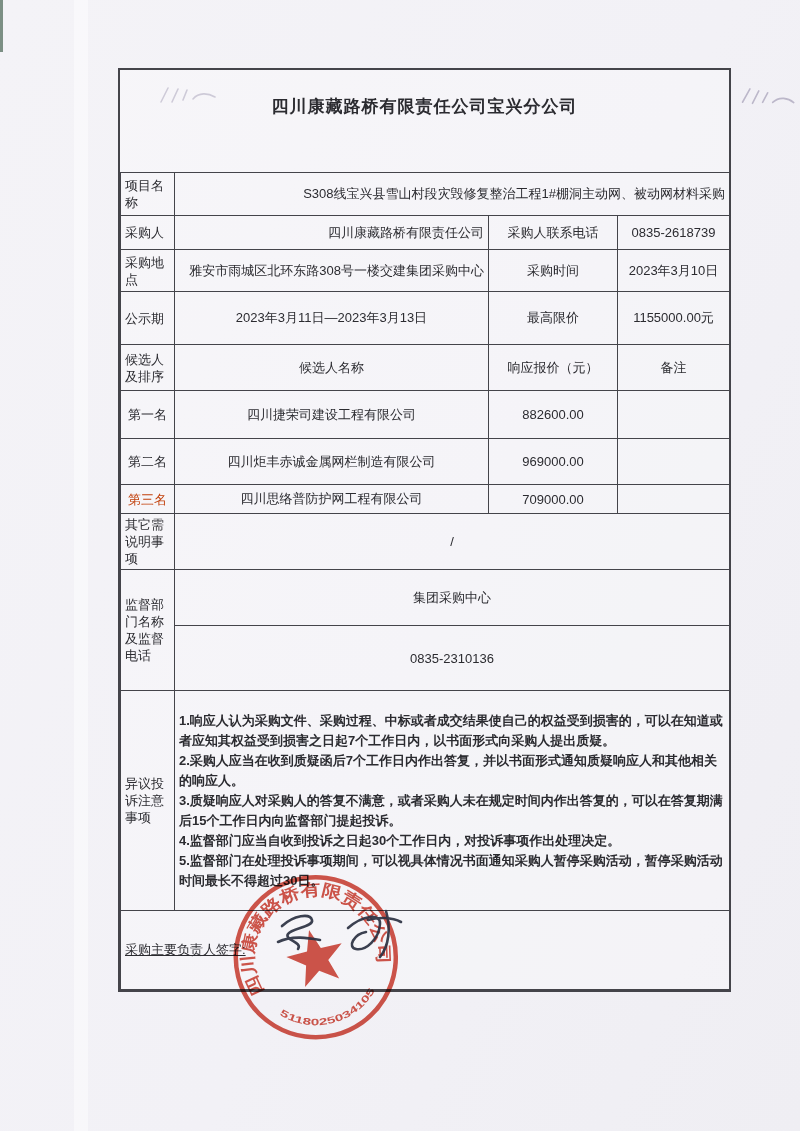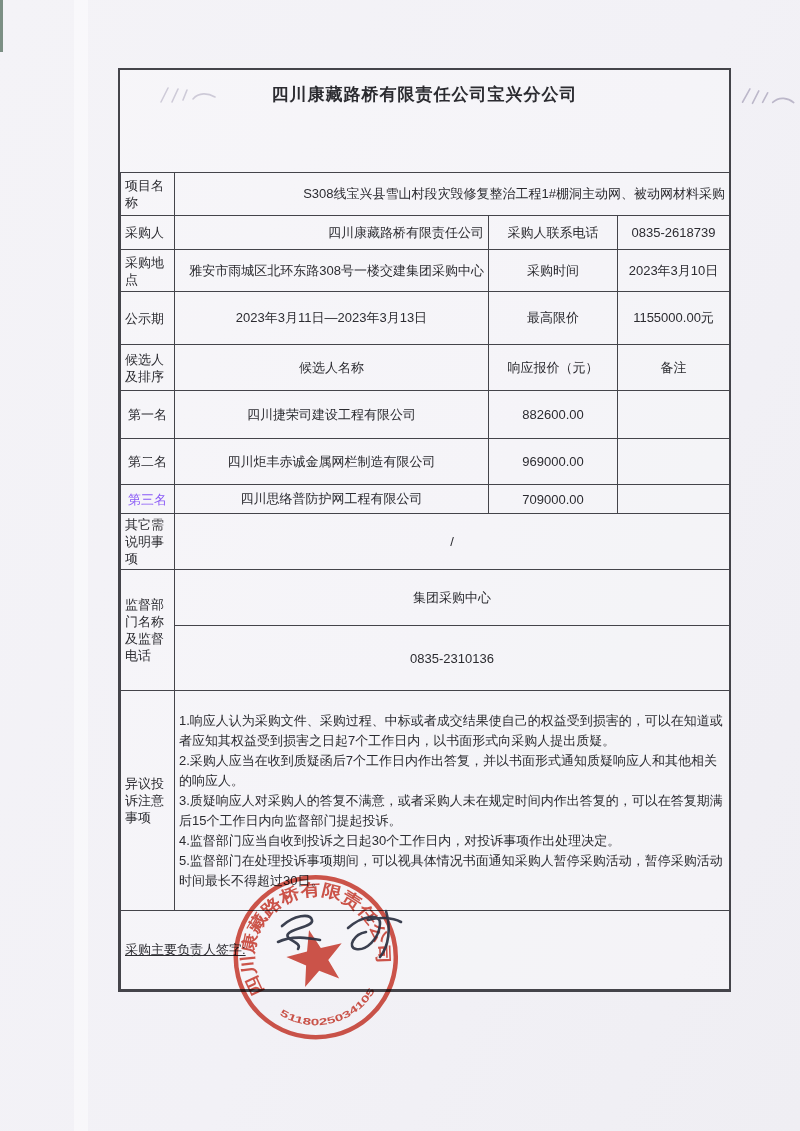--- a/index.html
+++ b/index.html
@@ -10,33 +10,33 @@
     color:#2b2b30;
   }
   .paper-band{position:absolute;left:74px;top:0;width:14px;height:100%;
     background:rgba(255,255,255,.45);}
   .edge-sliver{position:absolute;left:0;top:0;width:3px;height:52px;
     background:#3c5946;opacity:.65;}
   .doc{
     position:absolute;left:118px;top:68px;width:613px;box-sizing:border-box;
     border:2px solid #44444a;background:rgba(255,255,255,.25);
   }
-  .title-block{height:102px;padding-top:12px;box-sizing:border-box;text-align:center;}
+  .title-block{height:102px;padding-top:24px;box-sizing:border-box;text-align:center;}
   .title-line{font-size:17px;font-weight:bold;line-height:26px;letter-spacing:1px;}
   table.grid{border-collapse:collapse;width:609px;table-layout:fixed;}
   table.grid td{
     border:1.5px solid #44444a;font-size:13px;vertical-align:middle;
     overflow:hidden;padding:2px 4px;box-sizing:border-box;
   }
   col.c1{width:54px;}col.c2{width:314px;}col.c3{width:129px;}col.c4{width:112px;}
   td.lab{text-align:left;padding-left:5px;line-height:17px;margin-top:36px;}
   td.val-l{text-align:right;padding-left:9px;}
   td.val-c{text-align:center;}
-  td.faded{color:#8b5cf6;}
-  td.obj{padding:6px 10px;}
+  td.faded{color:#c2410c;}
+  td.obj{padding:6px 10px;font-weight:bold;}
   .obj-item{font-size:13px;line-height:20px;text-align:left;}
   td.sig-cell{position:relative;padding-left:6px;font-size:13px;text-decoration:underline;}
   .stamp{
     position:absolute;left:231px;top:872px;width:172px;height:172px;
     transform:rotate(-14deg);opacity:.85;mix-blend-mode:multiply;
   }
   .signature{position:absolute;left:268px;top:898px;width:150px;height:78px;opacity:.92;}
   .pencil{position:absolute;opacity:.4;}
   .pencil-left{left:158px;top:84px;}
   .pencil-right{left:740px;top:86px;transform:rotate(6deg);}

